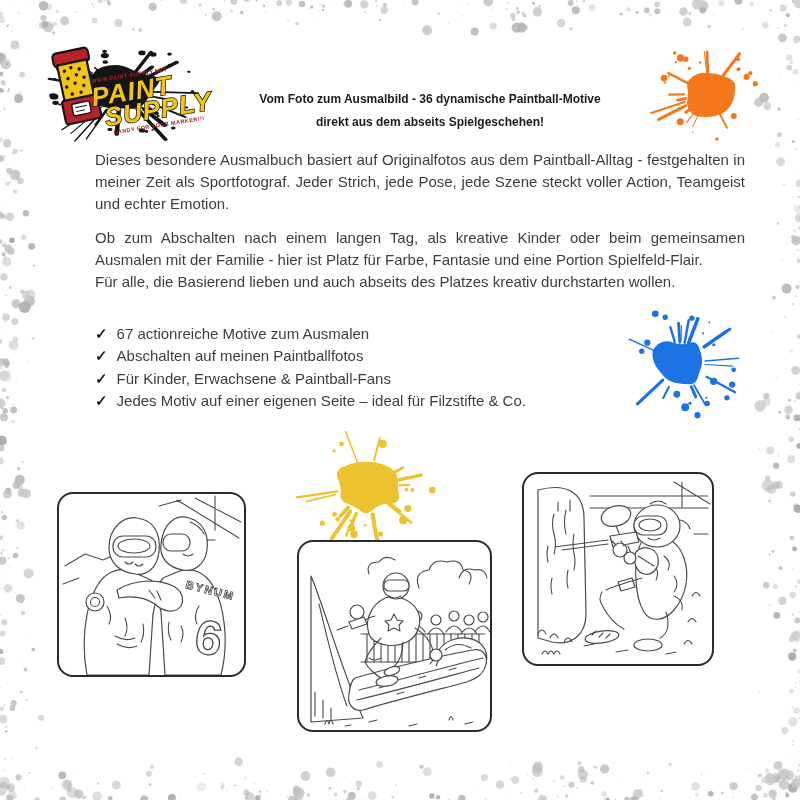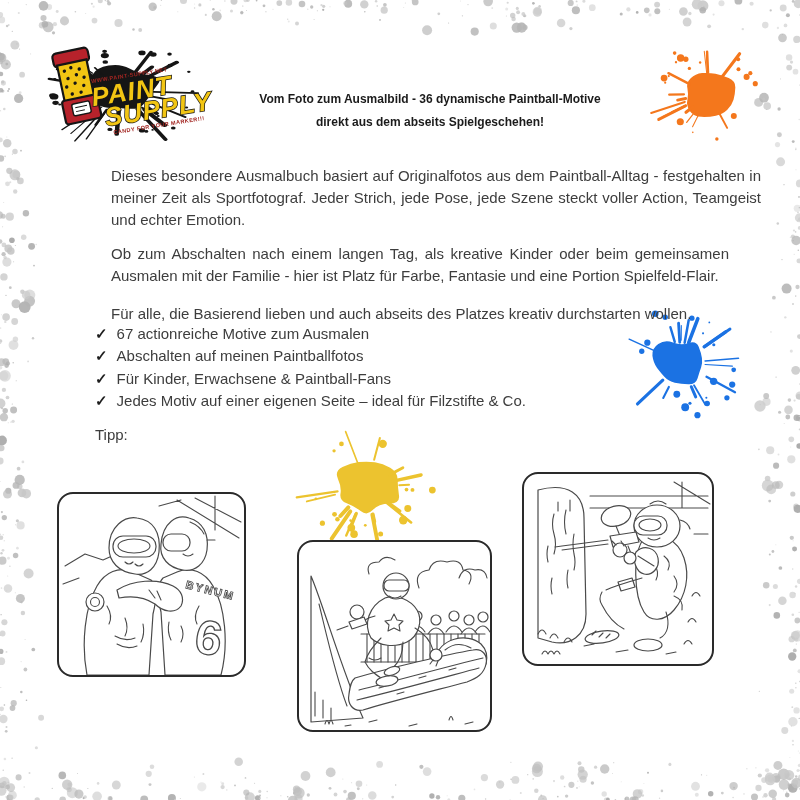--- a/index.html
+++ b/index.html
@@ -11,21 +11,21 @@
   .logo svg{display:block;width:100%;height:100%;overflow:visible;}
 
   .title{position:absolute;left:150px;top:88px;width:560px;text-align:center;z-index:2;
          font-weight:bold;font-size:12px;line-height:23px;color:#1b1b1b;}
 
   .splat{position:absolute;z-index:2;overflow:visible;}
   #splat-orange{left:650px;top:42px;width:118px;height:104px;}
   #splat-blue{left:616px;top:308px;width:130px;height:110px;}
   #splat-yellow{left:300px;top:426px;width:134px;height:122px;}
 
-  .bodytext{font-size:15px;line-height:22px;color:#3d3d3d;margin:16px;}
+  .bodytext{font-size:15px;line-height:22px;color:#3d3d3d;margin:0;}
   .just{text-align:justify;}
   .p1{position:absolute;left:95px;top:149px;width:650px;z-index:2;}
   .p23{position:absolute;left:95px;top:227px;width:650px;z-index:2;}
 
   .features{position:absolute;left:95px;top:323px;width:620px;z-index:2;
             list-style:none;margin:0;padding:0;}
   .features li{display:flex;gap:9px;font-size:15px;line-height:22.4px;color:#3d3d3d;}
   .check{font-weight:bold;color:#1e1e1e;flex:0 0 auto;}
 
   .tip{position:absolute;left:95px;top:424px;width:660px;z-index:3;
@@ -920,21 +920,20 @@
       <span class="check">✓</span>
       <span>Für Kinder, Erwachsene &amp; Paintball-Fans</span>
       </li>
     <li>
       <span class="check">✓</span>
       <span>Jedes Motiv auf einer eigenen Seite – ideal für Filzstifte &amp; Co.</span>
       </li>
   </ul>
 
   <div class="tip">
-    <div>Tipp:</div>
   </div>
 
   <div class="preview" id="pv1">
     <svg viewBox="0 0 185 181">
       <path class="art" d="M6,72 L26,60 L44,66 L62,58 M4,90 L20,84"></path>
       <path class="art" d="M118,6 L180,44 M136,4 L182,28 M156,2 V36 M100,12 L122,6"></path>
       <path class="artf" d="M28,181 C22,150 26,112 38,92 C46,78 60,72 74,78 L92,86 C98,92 98,104 94,120 L90,181 Z"></path>
       <path class="artf" d="M162,181 C170,150 166,112 154,92 C146,78 132,72 118,78 L104,84 C98,90 98,102 102,118 L106,181 Z"></path>
       <path class="art" d="M48,112 q6,10 2,18 M66,124 q4,10 0,18 M140,112 q-6,10 -2,18 M122,132 q4,8 0,16 M84,130 q2,10 -2,18 M110,128 q-2,10 2,18"></path>
       <circle class="artf" cx="36" cy="108" r="9"></circle>

